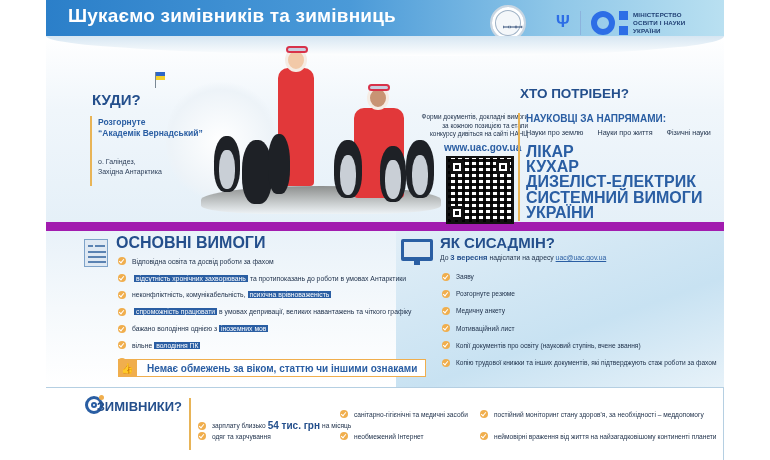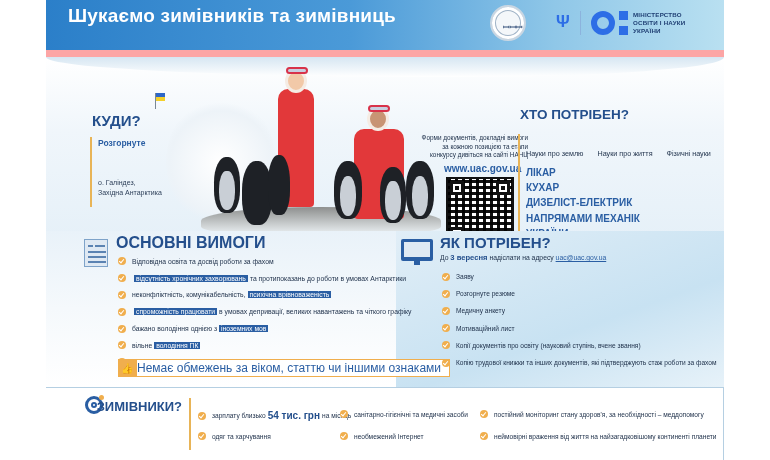--- a/index.html
+++ b/index.html
@@ -1,37 +1,37 @@
 <!DOCTYPE html>
 <html><head>
 <meta charset="utf-8">
 <style>
   * { box-sizing: border-box; margin: 0; padding: 0; }
   html, body { width: 770px; height: 460px; background: #ffffff; overflow: hidden; }
   body { font-family: "Liberation Sans", "DejaVu Sans", sans-serif; color: #1f3f73; position: relative; }
 
-  .poster { position: absolute; left: 46px; top: 0; width: 678px; height: 460px; overflow: hidden; background: #fca5a5; }
+  .poster { position: absolute; left: 46px; top: 0; width: 678px; height: 460px; overflow: hidden; background: #a21caf; }
 
   
   .header { position: absolute; left: 0; top: 0; width: 678px; height: 50px;
     background: linear-gradient(90deg, #2b7fc9 0%, #4b9ad8 45%, #8fc7e8 75%, #b9e0f1 100%); }
   .title { position: absolute; left: 22px; top: 5px; font-size: 19px; font-weight: 700; color: #ffffff; letter-spacing: 0.2px; }
   .subtitle { position: absolute; left: 22px; top: 31px; font-size: 10.5px; font-weight: 700; color: #ffffff; }
   .uac-logo { position: absolute; left: 444px; top: 5px; width: 36px; height: 36px; border-radius: 50%;
     background: #f4f7fa; border: 2px solid #c9d6e2; box-shadow: inset 0 0 0 3px #ffffff, inset 0 0 0 4px #9fb2c6; }
   .uac-logo .mark { position: absolute; left: 11px; top: 14px; font-size: 8px; color: #34507a; font-weight: 700; }
   .trident { position: absolute; left: 510px; top: 12px; font-size: 17px; color: #2d6ee6; font-weight: 700; }
   .sep { position: absolute; left: 534px; top: 11px; width: 1px; height: 24px; background: #8cb3dd; }
   .mon-o { position: absolute; left: 545px; top: 11px; width: 24px; height: 24px; border-radius: 50%; border: 6px solid #2d6ee6; }
   .mon-sq1 { position: absolute; left: 573px; top: 11px; width: 9px; height: 9px; background: #2d6ee6; }
   .mon-sq2 { position: absolute; left: 573px; top: 26px; width: 9px; height: 9px; background: #2d6ee6; }
   .mon-text { position: absolute; left: 587px; top: 11px; font-size: 6.2px; font-weight: 700; color: #1f3f73; line-height: 8.2px; letter-spacing: 0.2px; }
 
   
-  .hero { position: absolute; left: 0; top: 57px; width: 678px; height: 186px;
+  .hero { position: absolute; left: 0; top: 36px; width: 678px; height: 186px;
     background: linear-gradient(180deg, #ffffff 0%, #f0f6fb 40%, #e5f0f8 100%); }
   .snow-ridge { position: absolute; left: 0; top: 0; width: 678px; height: 20px;
     background: linear-gradient(180deg, #d6e6f2 0%, #ffffff 100%); border-radius: 0 0 40% 60% / 0 0 100% 100%; }
   .map-shape { position: absolute; left: 120px; top: 40px; width: 110px; height: 130px; border-radius: 50%;
     background: radial-gradient(circle, #ffffff 0%, #edf3f8 60%, transparent 70%); }
   .flag { position: absolute; left: 110px; top: 36px; width: 9px; height: 8px; }
   .flag .b { height: 4px; background: #2e67c7; }
   .flag .y { height: 4px; background: #f4d02a; }
   .flagpole { position: absolute; left: 109px; top: 36px; width: 1px; height: 16px; background: #7a8894; }
   .where-title { position: absolute; left: 46px; top: 55px; font-size: 15px; font-weight: 700; color: #244f8c; }
@@ -57,58 +57,58 @@
     background-blend-mode: multiply; }
   .qr .finder { position: absolute; width: 14px; height: 14px; border: 3px solid #111; background: #fff; }
   .qr .finder::after { content: ""; position: absolute; left: 2px; top: 2px; width: 4px; height: 4px; background: #111; }
 
   .who-title { position: absolute; left: 474px; top: 50px; font-size: 13.5px; font-weight: 700; color: #244f8c; }
   .who-bar { position: absolute; left: 472px; top: 77px; width: 2px; height: 108px; background: #e8b457; }
   .sci-title { position: absolute; left: 480px; top: 77px; font-size: 10px; font-weight: 700; color: #2a5ea3; }
   .sci-areas { position: absolute; left: 480px; top: 92px; font-size: 7.2px; color: #1c2e48; }
   .sci-areas span { margin-right: 12px; }
   .roles { position: absolute; left: 480px; top: 108px; }
-  .role { font-size: 10px; font-weight: 700; color: #2a5ea3; line-height: 15.2px; }
+  .role { font-size: 16px; font-weight: 700; color: #2a5ea3; line-height: 15.2px; }
 
   
   .req { position: absolute; left: 0; top: 231px; width: 678px; height: 156px;
     background: linear-gradient(180deg, #e9f2f9 0%, #f5f9fc 50%, #ffffff 100%); }
   .req-right-bg { position: absolute; left: 350px; top: 0; width: 328px; height: 156px;
     background: linear-gradient(160deg, #e1eef7 0%, #c8e2f2 60%, #e7f2f9 100%); }
   .doc-icon { position: absolute; left: 38px; top: 8px; width: 24px; height: 28px; background: #dfe9f3; border: 1px solid #7ea3c9; }
   .doc-icon i { position: absolute; left: 3px; height: 2px; background: #5b83b2; }
   .req-title { position: absolute; left: 70px; top: 3px; font-size: 16px; font-weight: 700; color: #244f8c; }
   .req-list { position: absolute; left: 72px; top: 22px; list-style: none; }
   .req-list li { font-size: 6.8px; color: #1c2e48; height: 16.8px; display: flex; align-items: center; white-space: nowrap; }
   .bullet { display: inline-block; width: 8px; height: 8px; border-radius: 50%; background: #f0ae4d; margin-right: 6px; flex: none; position: relative; }
   .bullet::after { content: ""; position: absolute; left: 2px; top: 1px; width: 2px; height: 4px; border: solid #fff; border-width: 0 1px 1px 0; transform: rotate(40deg); }
   .hl { background: #2a5ea3; color: #ffffff; padding: 0 2px; margin: 0 2px; }
   .noage { position: absolute; left: 72px; top: 128px; height: 18px; display: flex; align-items: center; border: 1px solid #f0ae4d; background: #ffffff; }
   .noage .thumb { width: 18px; height: 18px; background: #f0ae4d; color: #fff; font-size: 10px; display: flex; align-items: center; justify-content: center; }
-  .noage .txt { padding: 0 8px 0 0; font-size: 12px; font-weight: 400; color: #2a5ea3; }
+  .noage .txt { padding: 0 8px 0 10px; font-size: 10px; font-weight: 700; color: #2a5ea3; }
 
   .monitor-icon { position: absolute; left: 355px; top: 8px; width: 32px; height: 22px; background: #2a5ea3; border-radius: 2px; }
   .monitor-icon .screen { position: absolute; left: 3px; top: 3px; width: 26px; height: 15px; background: #dfe9f3; }
   .monitor-icon .stand { position: absolute; left: 13px; top: 22px; width: 6px; height: 4px; background: #2a5ea3; }
   .apply-title { position: absolute; left: 394px; top: 3px; font-size: 15px; font-weight: 700; color: #244f8c; }
   .apply-sub { position: absolute; left: 394px; top: 22px; font-size: 6.8px; color: #1c2e48; }
   .apply-sub b { font-size: 7.6px; color: #244f8c; }
   .apply-sub u { color: #2a5ea3; }
   .apply-list { position: absolute; left: 396px; top: 37px; list-style: none; }
   .apply-list li { font-size: 6.6px; color: #1c2e48; height: 17.2px; display: flex; align-items: center; white-space: nowrap; }
 
   
   .ben { position: absolute; left: 0; top: 387px; width: 678px; height: 73px; background: #ffffff; border-top: 1px solid #b5cfe2; border-right: 1px solid #b5cfe2; }
   .target-icon { position: absolute; left: 39px; top: 8px; width: 18px; height: 18px; border-radius: 50%; border: 3px solid #2a5ea3; }
   .target-icon::after { content: ""; position: absolute; left: 3px; top: 3px; width: 6px; height: 6px; border-radius: 50%; border: 2px solid #2a5ea3; box-sizing: border-box; }
   .target-icon .dot { position: absolute; right: -4px; top: -4px; width: 5px; height: 5px; border-radius: 50%; background: #f0ae4d; }
   .ben-title { position: absolute; left: 40px; top: 11px; width: 96px; text-align: right; font-size: 13px; font-weight: 700; color: #244f8c; line-height: 16px; }
   .ben-bar { position: absolute; left: 143px; top: 10px; width: 2px; height: 52px; background: #e8b457; }
   .ben-item { position: absolute; font-size: 6.6px; color: #1c2e48; display: flex; align-items: center; white-space: nowrap; }
-  .ben-item b { font-size: 10px; color: #244f8c; margin: 2px 2px; }
+  .ben-item b { font-size: 10px; color: #244f8c; margin: 12px 2px; }
 </style>
 </head>
 <body>
 
 <div class="poster">
 
   <div class="header">
     <div class="title">Шукаємо зимівників та зимівниць</div>
     <div class="uac-logo">
       <span class="mark">ꟷꟷꟷ</span>
@@ -131,20 +131,21 @@
     <div class="flagpole"></div>
     <div class="flag">
         <div class="b"></div>
         <div class="y"></div>
       </div>
 
     <div class="where-title">КУДИ?</div>
     <div class="where-bar"></div>
     <div class="where-station">
       <div>Розгорнуте</div>
+      <div>“Академік Вернадський”</div>
     </div>
     <div class="where-loc">
       <div>о. Галіндез,</div>
       <div>Західна Антарктика</div>
     </div>
 
     <div class="rock"></div>
     <div class="person" style="left:232px;top:10px;">
       <div class="body" style="left:0;top:22px;width:36px;height:118px;"></div>
       <div class="head" style="left:7px;top:2px;"></div>
@@ -177,30 +178,31 @@
     </div>
     <div class="site-url">www.uac.gov.ua</div>
     <div class="qr">
       <div class="finder" style="left:2px;top:2px;"></div>
       <div class="finder" style="right:2px;top:2px;"></div>
       <div class="finder" style="left:2px;bottom:2px;"></div>
     </div>
 
     <div class="who-title">ХТО ПОТРІБЕН?</div>
     <div class="who-bar"></div>
+    <div class="sci-title">НАУКОВЦІ ЗА НАПРЯМАМИ:</div>
     <div class="sci-areas">
       <span>Науки про землю</span>
       <span>Науки про життя</span>
       <span>Фізичні науки</span>
     </div>
     <div class="roles">
       <div class="role">ЛІКАР</div>
       <div class="role">КУХАР</div>
       <div class="role">ДИЗЕЛІСТ-ЕЛЕКТРИК</div>
-      <div class="role">НАПРЯМАМИ МЕХАНІК</div>
+      <div class="role">СИСТЕМНИЙ ВИМОГИ</div>
       <div class="role">УКРАЇНИ</div>
     </div>
   </div>
 
   <div class="req">
     <div class="req-right-bg"></div>
 
     <div class="doc-icon">
       <i style="top:5px;width:5px;"></i>
         <i style="top:5px;left:10px;width:10px;"></i>
@@ -247,21 +249,21 @@
     </ul>
     <div class="noage">
       <span class="thumb">👍</span>
       <span class="txt">Немає обмежень за віком, статтю чи іншими ознаками</span>
     </div>
 
     <div class="monitor-icon">
       <div class="screen"></div>
         <div class="stand"></div>
     </div>
-    <div class="apply-title">ЯК ПОТРІБЕН?</div>
+    <div class="apply-title">ЯК СИСАДМІН?</div>
     <div class="apply-sub">
       <span>До</span>
       <b>3 вересня</b>
       <span>надіслати на адресу</span>
       <u>uac@uac.gov.ua</u>
     </div>
     <ul class="apply-list">
       <li>
           <span class="bullet"></span>
           <span>Заяву</span>

